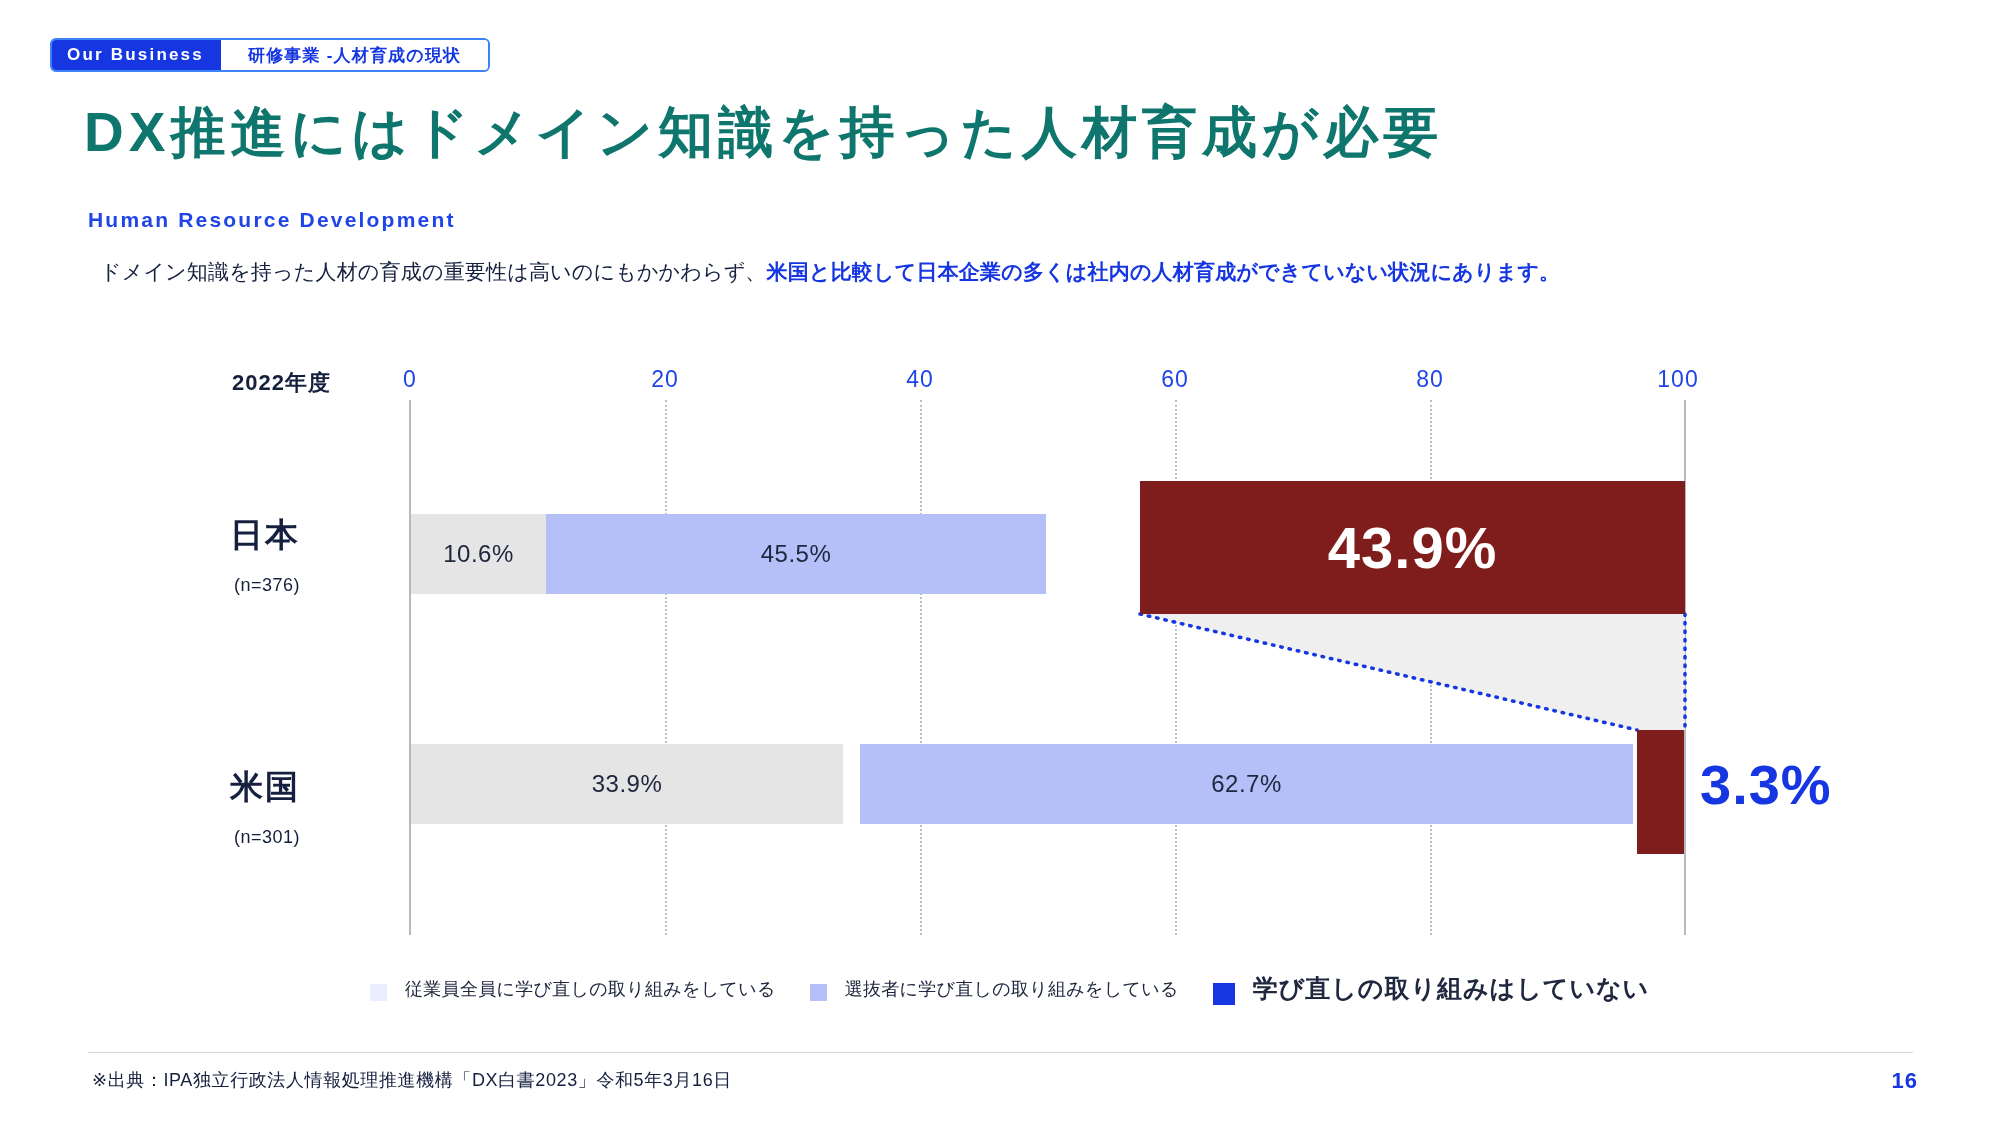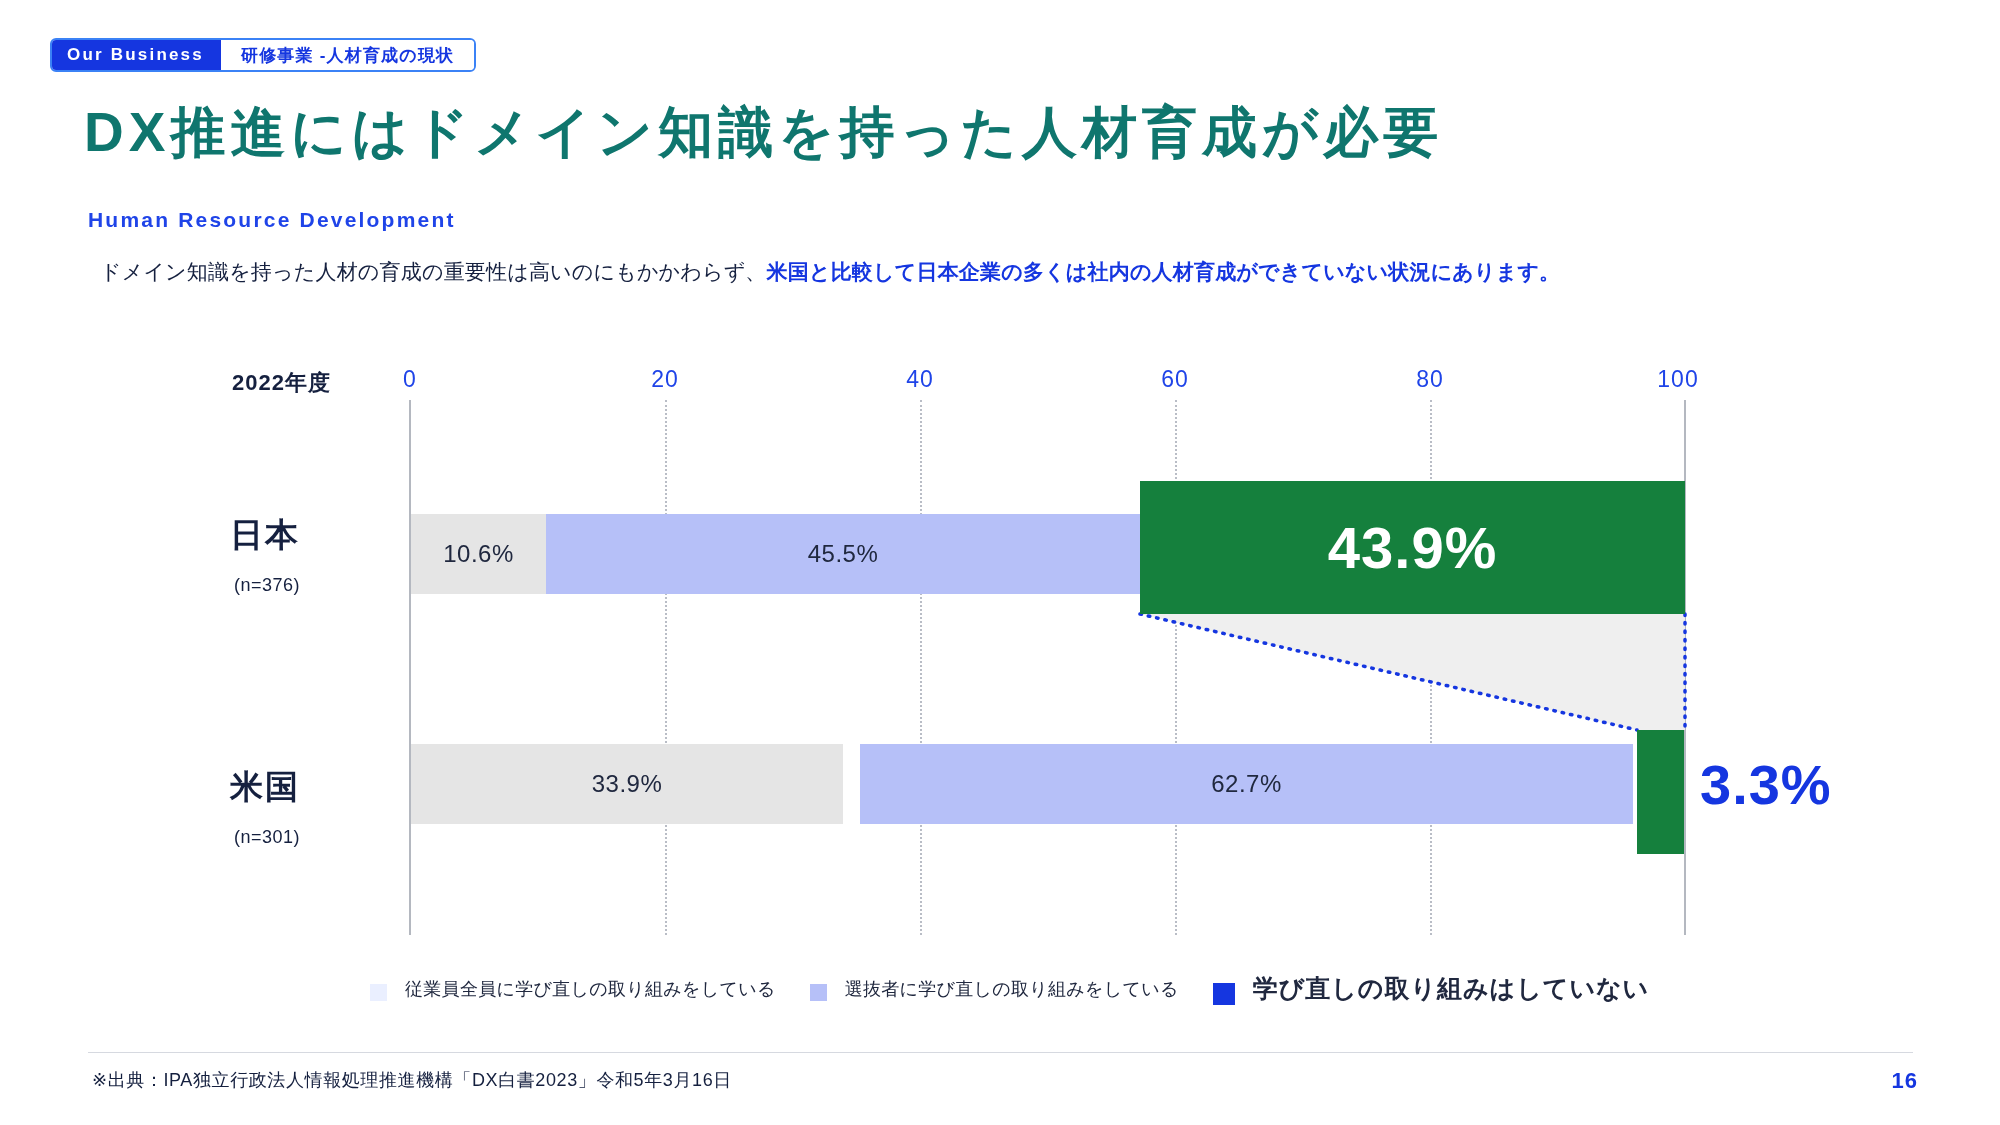--- a/index.html
+++ b/index.html
@@ -41,21 +41,21 @@
     white-space: nowrap;
   }
   .badge-right {
     background: #ffffff;
     color: #1536e0;
     font-size: 17px;
     font-weight: 700;
     letter-spacing: 1.2px;
     display: flex;
     align-items: center;
-    padding: 0 20px;
+    padding: 0 27px;
     white-space: nowrap;
   }
 
   
   .page-title {
     position: absolute;
     left: 84px;
     top: 96px;
     font-size: 55px;
     font-weight: 700;
@@ -164,21 +164,21 @@
   .seg-label {
     font-size: 24px;
     font-weight: 500;
     color: #20283f;
     letter-spacing: 0.5px;
     white-space: nowrap;
   }
 
   .seg.s1 { background: #e5e5e5; }
   .seg.s2 { background: #b6c0f8; }
-  .seg.s3 { background: #15803d; }
+  .seg.s3 { background: #7f1d1d; }
   .seg.s3 .seg-label {
     color: #ffffff;
     font-size: 58px;
     font-weight: 600;
     letter-spacing: 1px;
   }
 
   .callout {
     position: absolute;
     font-size: 56px;
@@ -289,21 +289,21 @@
   </svg>
 
   <div class="row-name" style="left:80px; top:513px;">
     <span class="nm">日本</span>
     <span class="n">(n=376)</span>
   </div>
 
   <div class="seg s1" style="left:411px; top:514px; width:135px; height:80px;">
     <span class="seg-label">10.6%</span>
   </div>
-  <div class="seg s2" style="left:546px; top:514px; width:594px; height:80px;">
+  <div class="seg s2" style="left:546px; top:514px; width:500px; height:80px;">
     <span class="seg-label">45.5%</span>
   </div>
   <div class="seg s3" style="left:1140px; top:481px; width:545px; height:133px;">
     <span class="seg-label">43.9%</span>
   </div>
 
   <div class="row-name" style="left:80px; top:765px;">
     <span class="nm">米国</span>
     <span class="n">(n=301)</span>
   </div>

